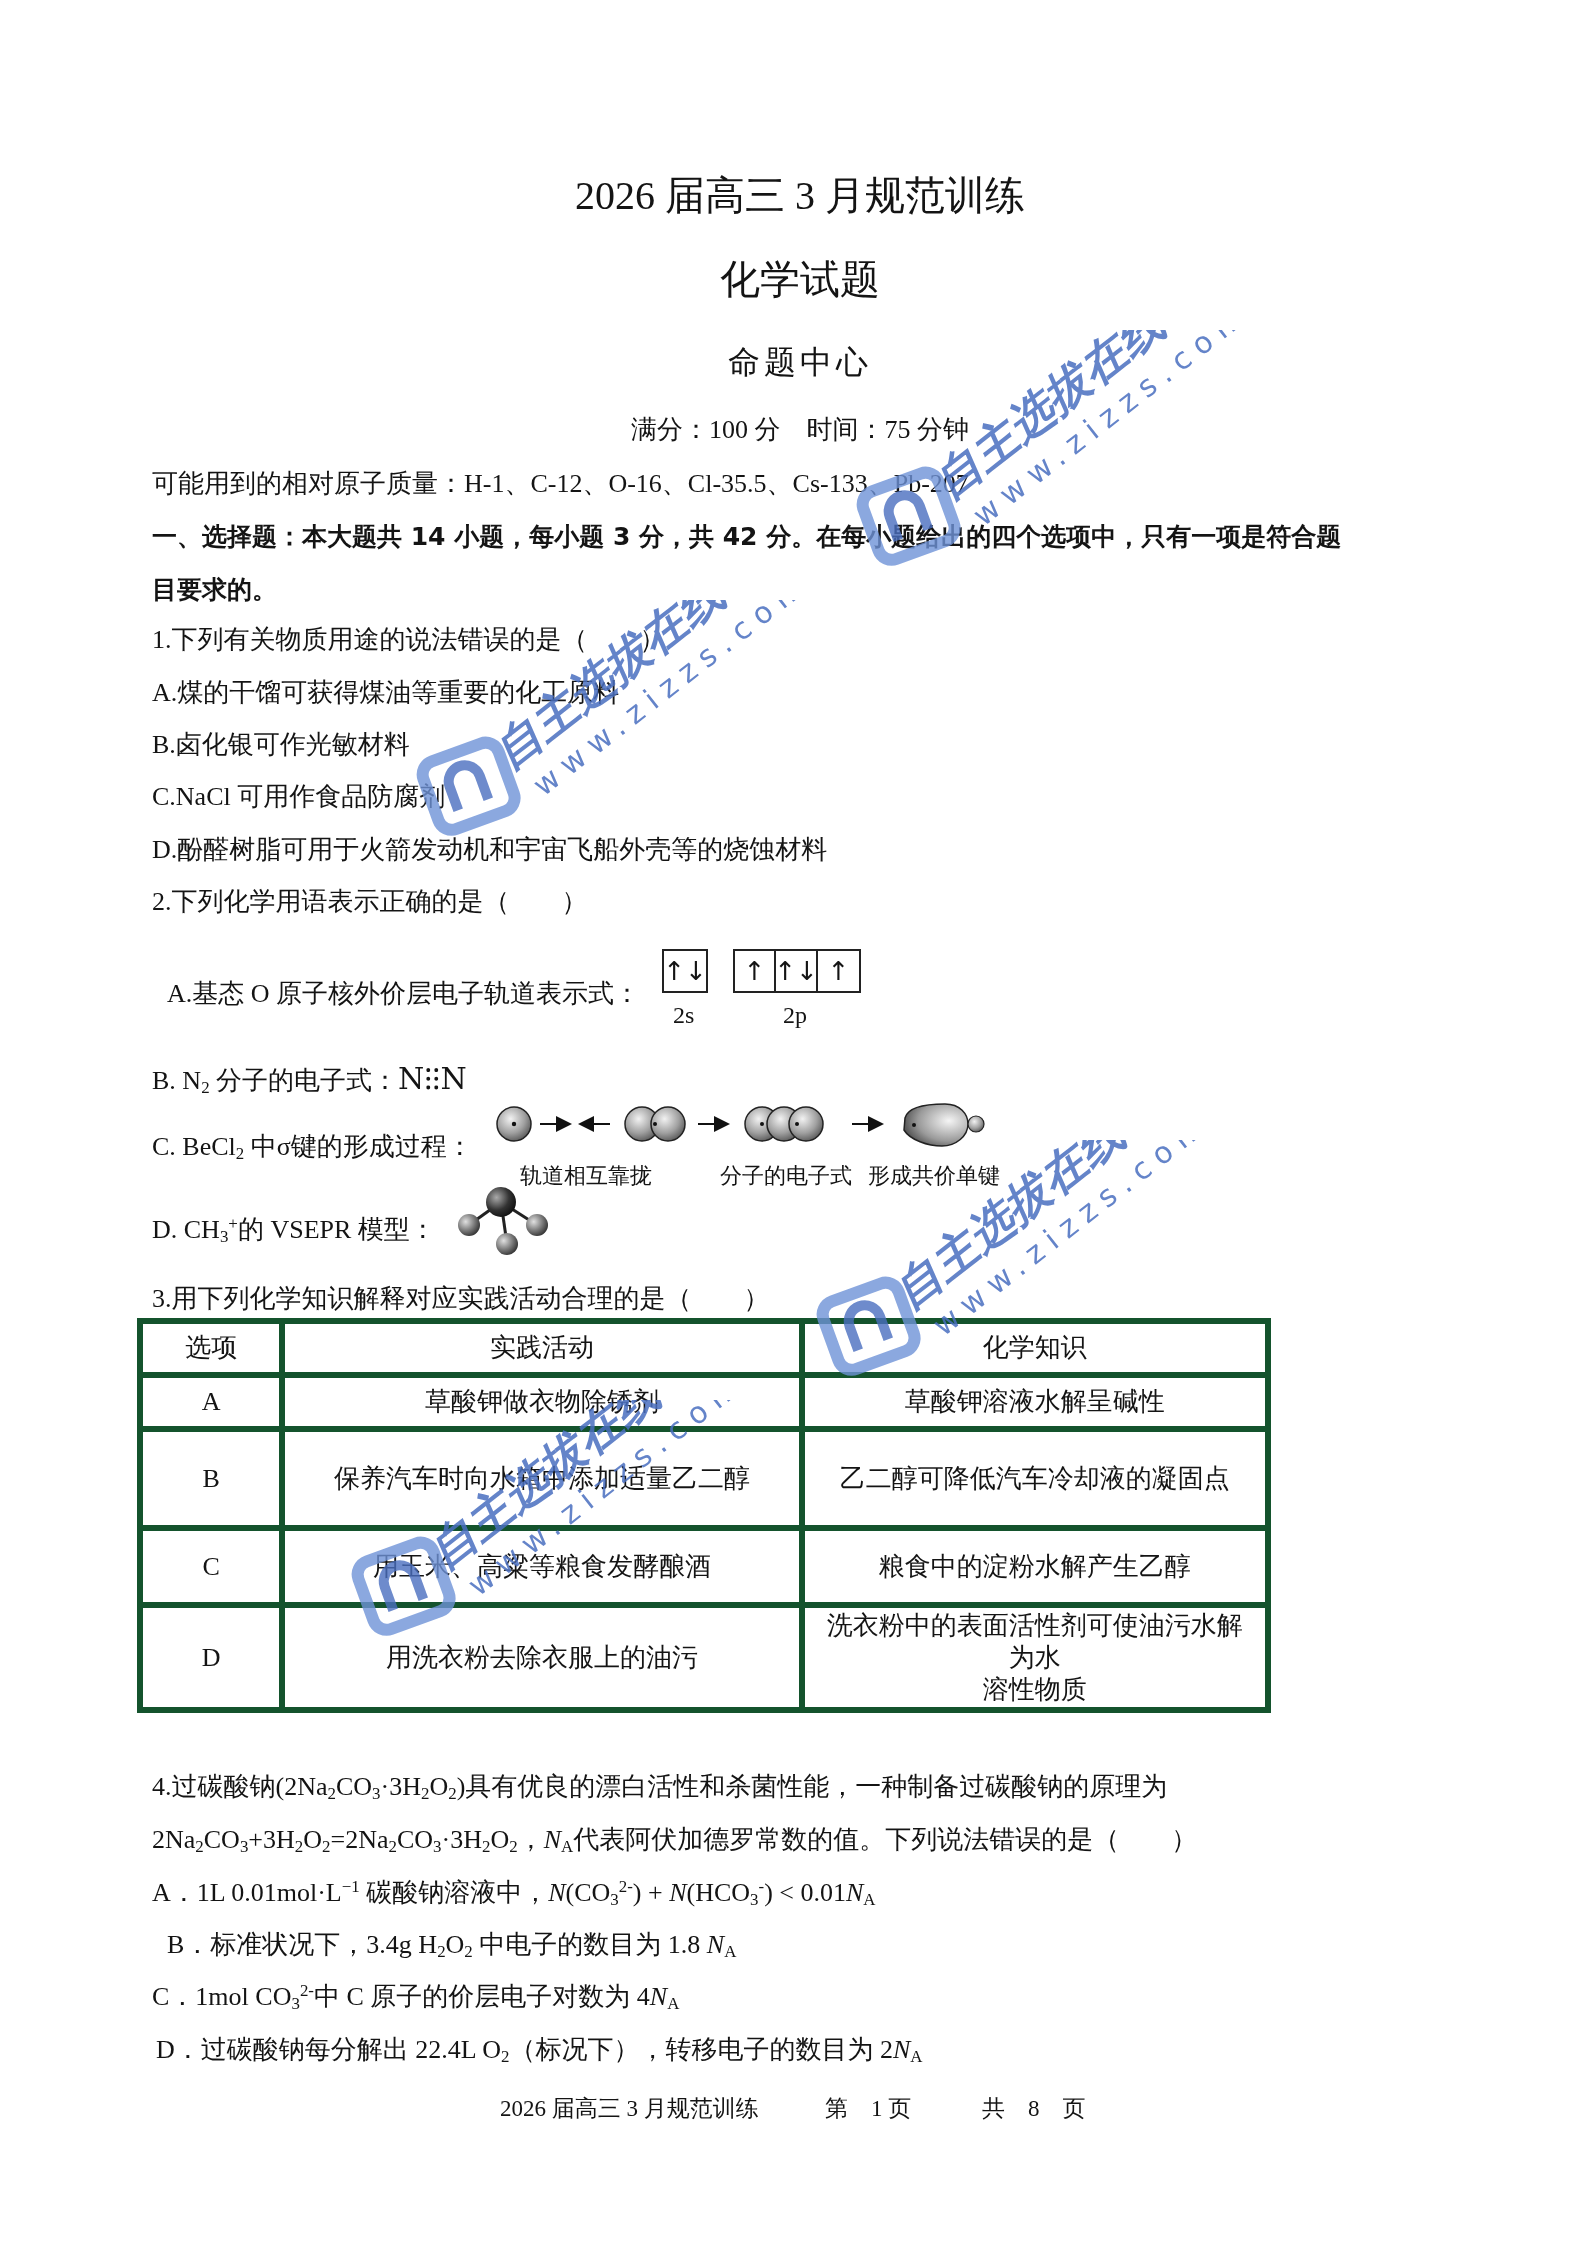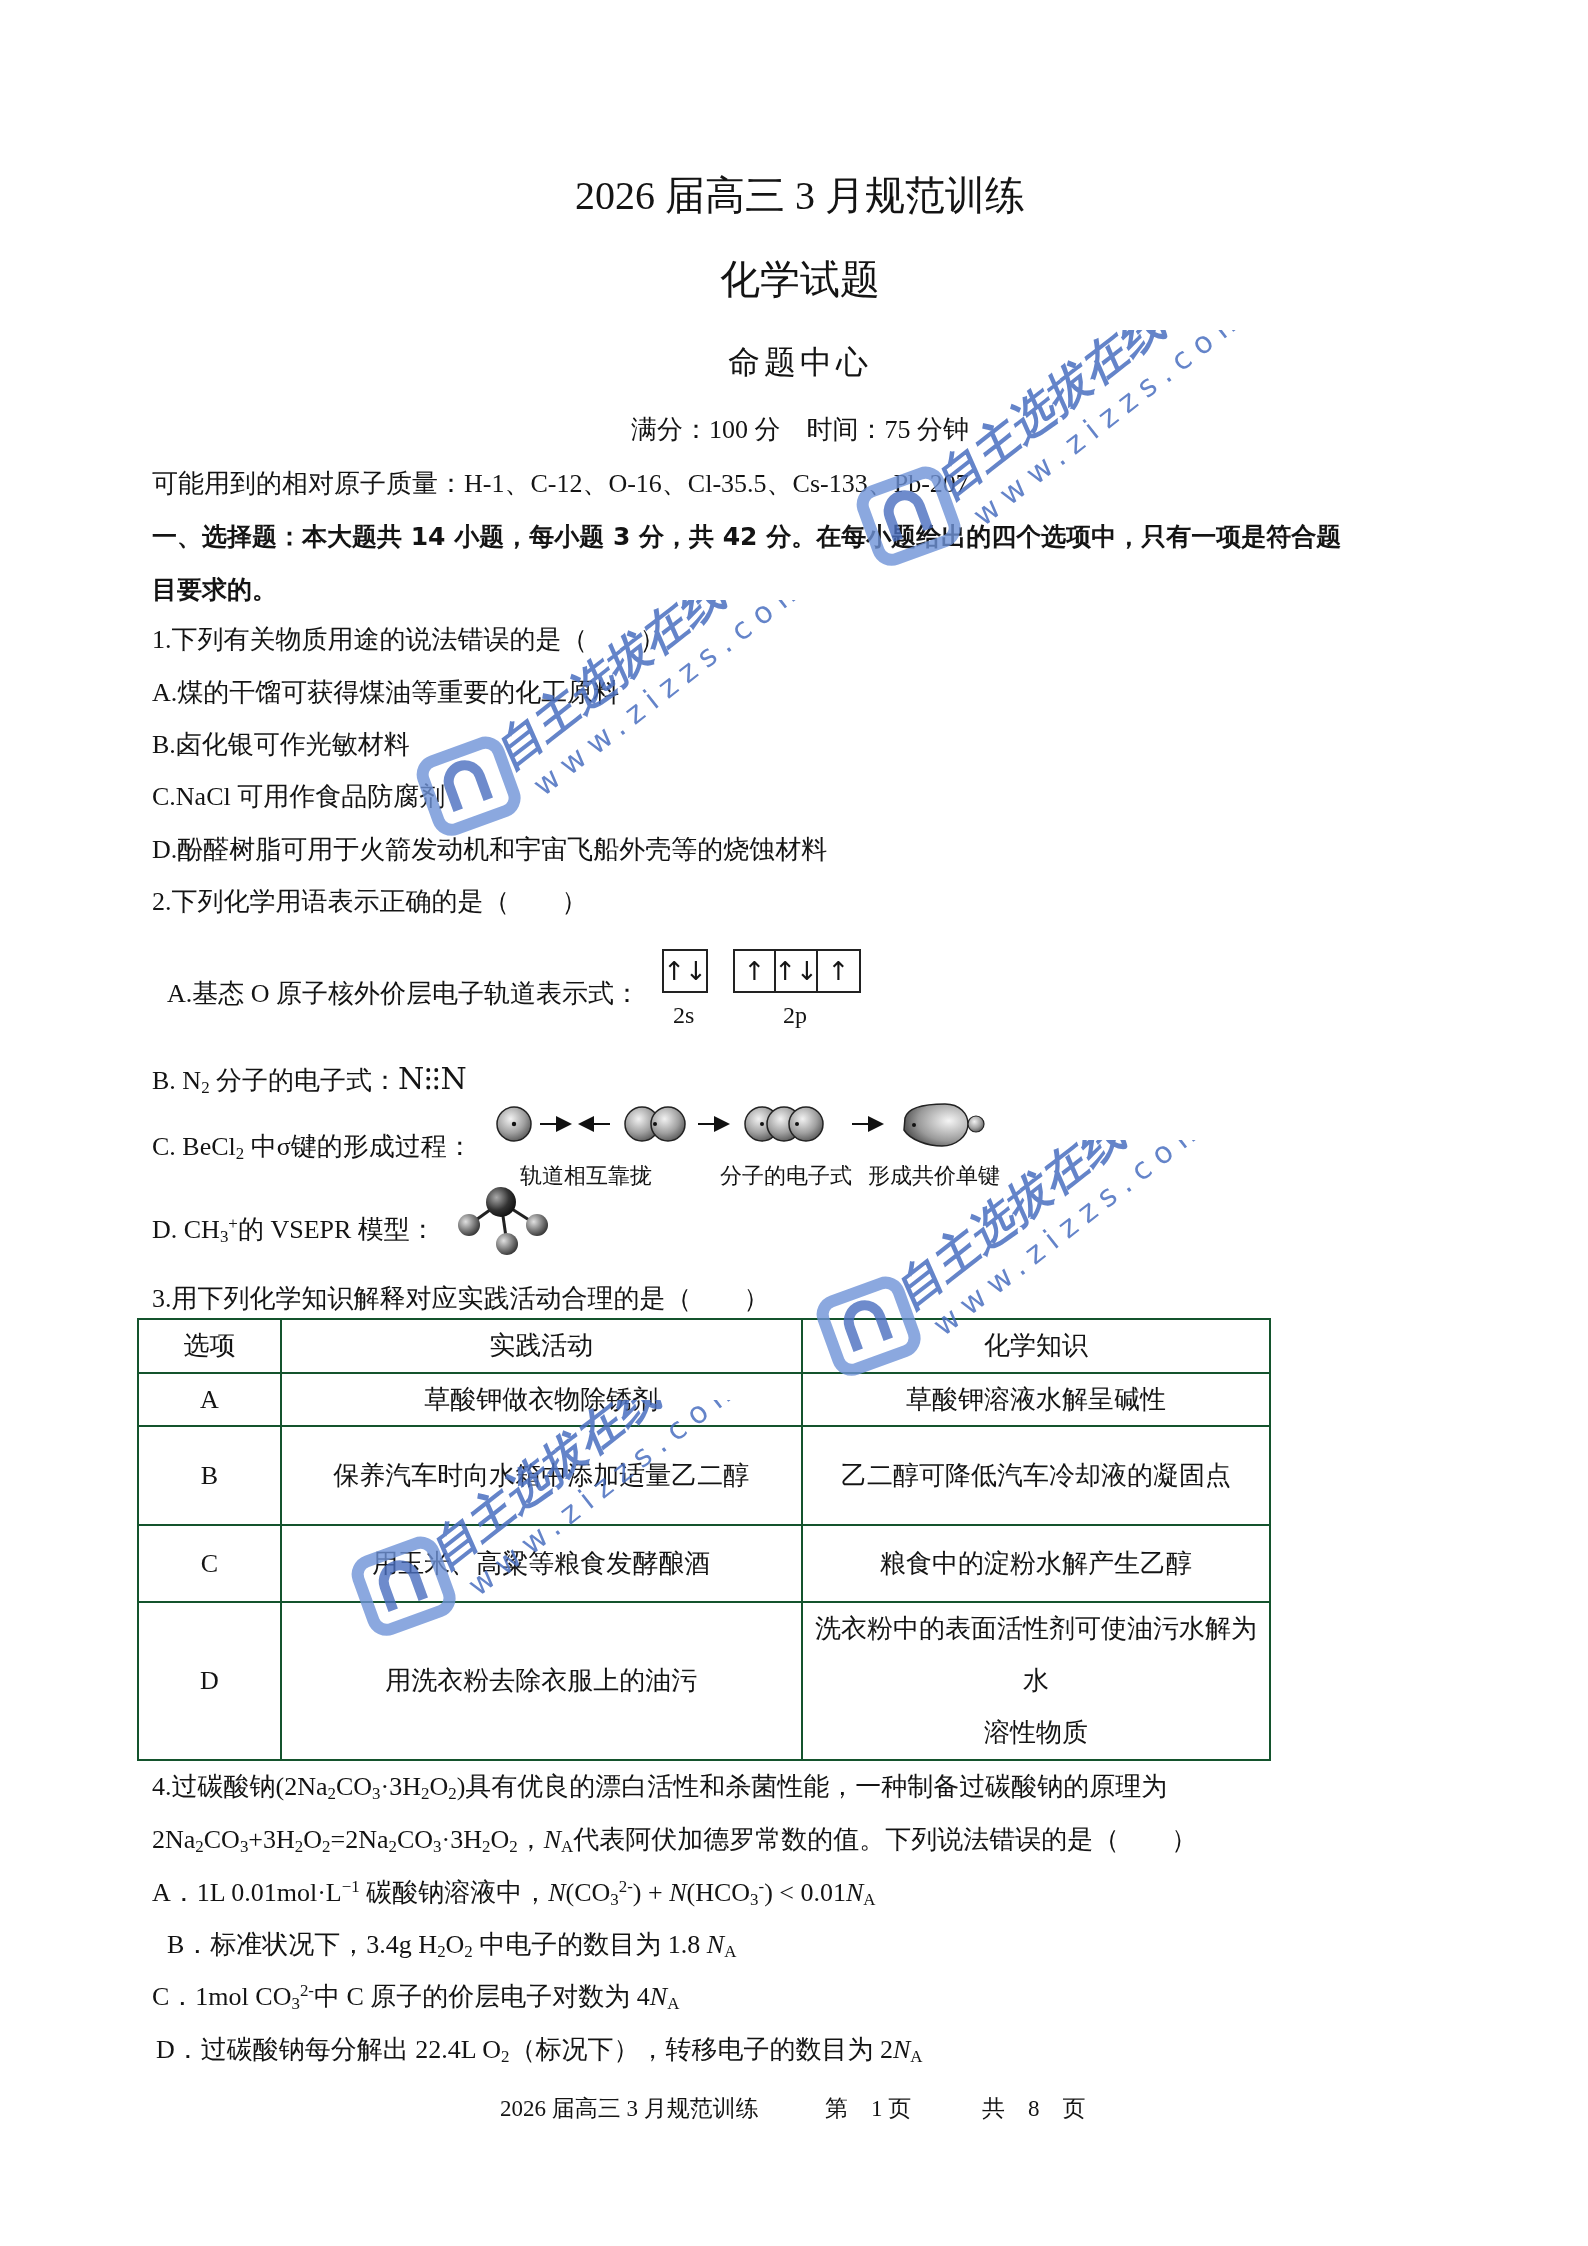--- a/index.html
+++ b/index.html
@@ -17,21 +17,21 @@
   i { font-style:italic; }
   
   .orb { position:absolute; border:2px solid #222; box-sizing:border-box; height:44px; display:flex; }
   .orb .cell { width:42px; height:40px; border-right:2px solid #222; box-sizing:border-box;
                display:flex; align-items:center; justify-content:center; font-size:26px; font-family:"DejaVu Sans", sans-serif; }
   .orb .cell:last-child { border-right:none; }
   .orb-label { position:absolute; font-size:24px; }
   
   table.q3 { position:absolute; left:137px; top:1318px; width:1134px; border-collapse:collapse;
              font-size:26px; }
-  table.q3 td, table.q3 th { border:2px solid #14532d; text-align:center; font-weight:normal; padding:0 10px; line-height:48px; }
+  table.q3 td, table.q3 th { border:6px solid #14532d; text-align:center; font-weight:normal; padding:0 10px; line-height:48px; }
   .wm { position:absolute; pointer-events:none; }
   .footer { font-size:23px; }
 </style>
 </head>
 <body>
 
 <div class="ln ctr title" style="top:172px;">2026 届高三 3 月规范训练</div>
 <div class="ln ctr sub" style="top:256px;">化学试题</div>
 <div class="ln ctr org" style="top:342px;">命题中心</div>
 <div class="ln ctr" style="top:414px;">满分：100 分　时间：75 分钟</div>
@@ -163,21 +163,21 @@
     <td>乙二醇可降低汽车冷却液的凝固点</td>
   </tr>
   <tr style="height:77px;">
     <td>C</td>
     <td>用玉米、高粱等粮食发酵酿酒</td>
     <td>粮食中的淀粉水解产生乙醇</td>
   </tr>
   <tr style="height:105px;">
     <td>D</td>
     <td>用洗衣粉去除衣服上的油污</td>
-    <td style="line-height:52px;">
+    <td style="line-height:32px;">
       <div>洗衣粉中的表面活性剂可使油污水解为水</div>
       <div>溶性物质</div>
     </td>
   </tr>
 </tbody>
   </table>
 
 <div class="ln" style="left:152px; top:1771px;">
   <span>4.过碳酸钠(2Na</span><sub>2</sub>CO<sub>3</sub>·3H<sub>2</sub>O<sub>2</sub>)<span>具有优良的漂白活性和杀菌性能，一种制备过碳酸钠的原理为</span>
 </div>

